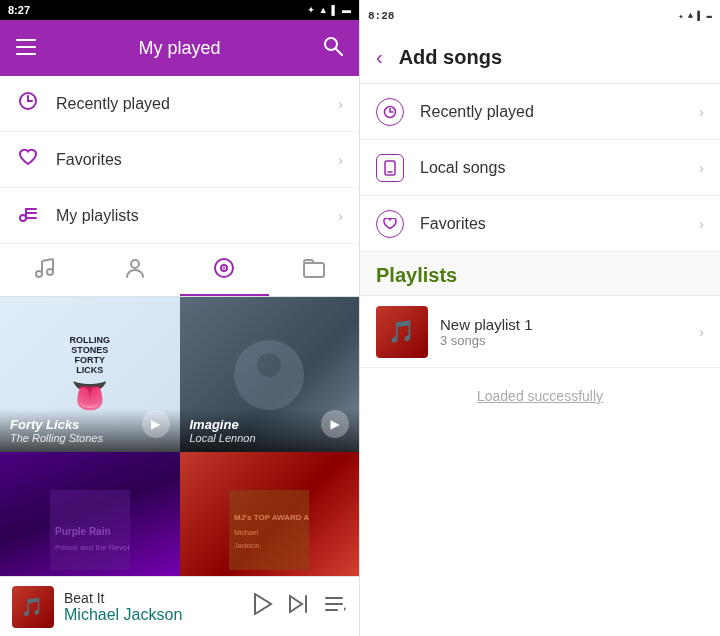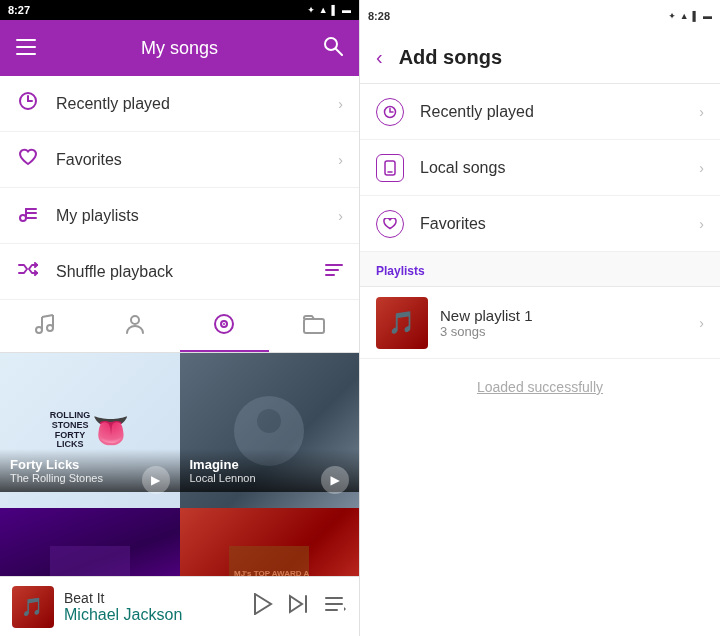--- a/index.html
+++ b/index.html
@@ -183,25 +183,26 @@
     }
 
     .album-cell {
       position: relative;
       height: 155px;
       overflow: hidden;
     }
 
     .album-cell .overlay {
       position: absolute;
-      bottom: 16px;
+      bottom: 0;
       left: 0;
       right: 0;
       background: linear-gradient(transparent, rgba(0,0,0,0.7));
       padding: 8px 10px;
+      font-style: italic;
     }
 
     .album-cell .album-name {
       color: #fff;
       font-size: 13px;
       font-weight: 600;
     }
 
     .album-cell .artist-name {
       color: rgba(255,255,255,0.85);
@@ -225,21 +226,21 @@
     }
 
     
     .rolling-stones-logo {
       width: 100%;
       height: 100%;
       background: linear-gradient(135deg, #e0eef8 0%, #d0e0f0 100%);
       display: flex;
       align-items: center;
       justify-content: center;
-      flex-direction: row;
+      flex-direction: column;
       gap: 2px;
     }
 
     .rs-text {
       font-size: 9px;
       font-weight: 900;
       color: #1a1a2e;
       text-align: center;
       line-height: 1.1;
     }
@@ -334,20 +335,21 @@
       flex-direction: column;
     }
 
     .right-status-bar {
       background: #fff;
       height: 20px;
       display: flex;
       align-items: center;
       padding: 16px 8px;
       justify-content: space-between;
+      font-family: Liberation Mono, monospace;
     }
 
     .right-status-bar .time {
       font-size: 11px;
       font-weight: 600;
       color: #333;
     }
 
     .right-status-bar .icons {
       display: flex;
@@ -400,23 +402,23 @@
       color: #333;
     }
 
     .right-menu-item .chevron {
       color: #bbb;
       font-size: 14px;
     }
 
     .section-header {
       padding: 12px 16px 8px;
-      font-size: 12px;
+      font-size: 20px;
       font-weight: 600;
-      color: #6d28d9;
+      color: #4d7c0f;
       background: #f9f9f9;
       border-bottom: 1px solid #e8e8e8;
     }
 
     .playlist-item {
       display: flex;
       align-items: center;
       padding: 0 16px;
       height: 72px;
       border-bottom: 1px solid #f0f0f0;
@@ -503,21 +505,21 @@
   </div>
 
   <div class="left-header">
     <span class="hamburger-icon">
       <svg width="20" height="16" viewBox="0 0 20 16" fill="none">
         <rect width="20" height="2" rx="1" fill="white"></rect>
         <rect y="7" width="20" height="2" rx="1" fill="white"></rect>
         <rect y="14" width="20" height="2" rx="1" fill="white"></rect>
       </svg>
     </span>
-    <span class="title">My songs</span>
+    <span class="title">My played</span>
     <span class="search-icon">
       <svg width="20" height="20" viewBox="0 0 20 20" fill="none">
         <circle cx="8" cy="8" r="6" stroke="white" stroke-width="2"></circle>
         <line x1="13" y1="13" x2="19" y2="19" stroke="white" stroke-width="2" stroke-linecap="round"></line>
       </svg>
     </span>
   </div>
 
   <div class="menu-item">
     <div class="left-content">
@@ -553,42 +555,20 @@
           <line x1="8" y1="5" x2="18" y2="5" stroke="#9c27b0" stroke-width="2" stroke-linecap="round"></line>
           <line x1="8" y1="9" x2="18" y2="9" stroke="#9c27b0" stroke-width="2" stroke-linecap="round"></line>
           <line x1="8" y1="14" x2="8" y2="5" stroke="#9c27b0" stroke-width="2" stroke-linecap="round"></line>
         </svg>
       </span>
       <span class="item-label">My playlists</span>
     </div>
     <span class="chevron">›</span>
   </div>
 
-  <div class="shuffle-item">
-    <div class="left-content">
-      <span class="item-icon">
-        <svg width="20" height="16" viewBox="0 0 20 16" fill="none">
-          <path d="M1 4H6L9 8L6 12H1" stroke="#9c27b0" stroke-width="2" fill="none" stroke-linecap="round" stroke-linejoin="round"></path>
-          <path d="M19 4H14L11 8L14 12H19" stroke="#9c27b0" stroke-width="2" fill="none" stroke-linecap="round" stroke-linejoin="round"></path>
-          <line x1="17" y1="2" x2="19" y2="4" stroke="#9c27b0" stroke-width="2" stroke-linecap="round"></line>
-          <line x1="17" y1="6" x2="19" y2="4" stroke="#9c27b0" stroke-width="2" stroke-linecap="round"></line>
-          <line x1="17" y1="10" x2="19" y2="12" stroke="#9c27b0" stroke-width="2" stroke-linecap="round"></line>
-          <line x1="17" y1="14" x2="19" y2="12" stroke="#9c27b0" stroke-width="2" stroke-linecap="round"></line>
-        </svg>
-      </span>
-      <span class="item-label">Shuffle playback</span>
-    </div>
-    <span class="sort-icon" style="color:#9c27b0; font-size:16px;">
-      <svg width="18" height="16" viewBox="0 0 18 16" fill="none">
-        <line x1="1" y1="3" x2="17" y2="3" stroke="#9c27b0" stroke-width="2" stroke-linecap="round"></line>
-        <line x1="1" y1="8" x2="13" y2="8" stroke="#9c27b0" stroke-width="2" stroke-linecap="round"></line>
-        <line x1="1" y1="13" x2="9" y2="13" stroke="#9c27b0" stroke-width="2" stroke-linecap="round"></line>
-      </svg>
-    </span>
-  </div>
 
   <div class="tab-bar">
     <div class="tab-item">
       <span class="tab-icon">
         <svg width="22" height="20" viewBox="0 0 22 20" fill="none">
           <circle cx="5" cy="16" r="3" stroke="#999" stroke-width="2"></circle>
           <line x1="8" y1="16" x2="8" y2="3" stroke="#999" stroke-width="2"></line>
           <line x1="8" y1="3" x2="19" y2="1" stroke="#999" stroke-width="2"></line>
           <line x1="19" y1="1" x2="19" y2="14" stroke="#999" stroke-width="2"></line>
           <circle cx="16" cy="14" r="3" stroke="#999" stroke-width="2"></circle>

